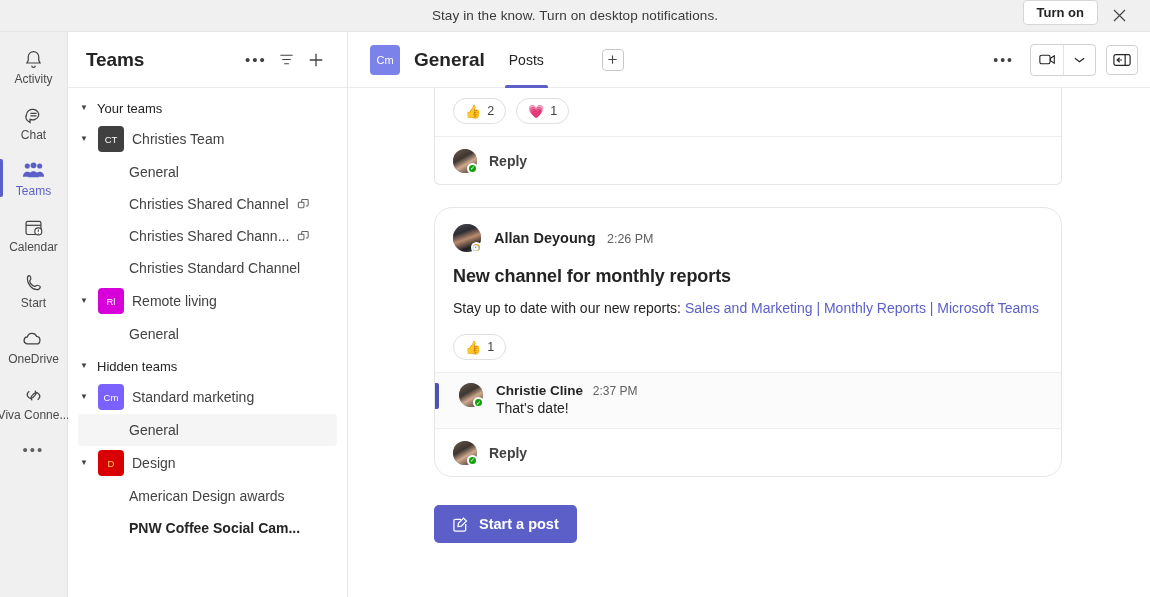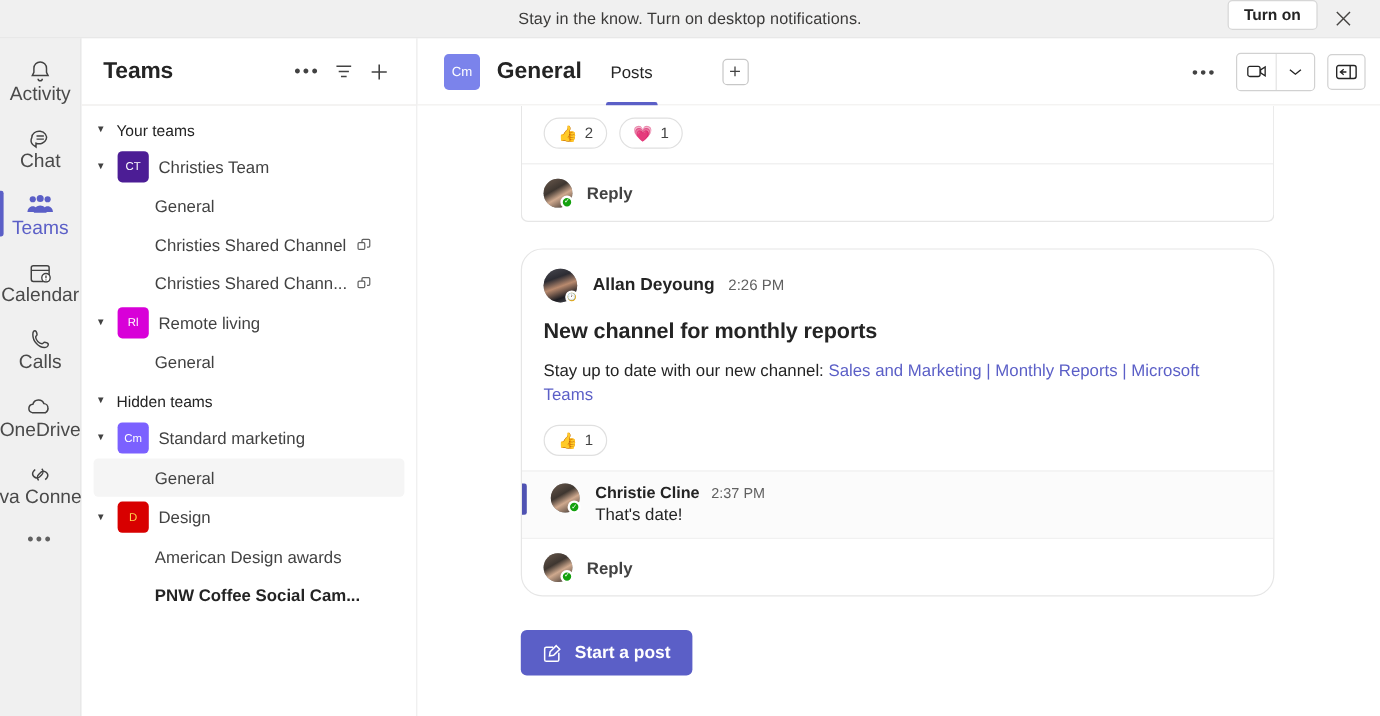--- a/index.html
+++ b/index.html
@@ -35,21 +35,21 @@
     background:#f0f0f0; border-right:1px solid #e3e3e3;
     display:flex; flex-direction:column; align-items:center;
     padding-top:6px;
   }
   .rail-item {
     width:68px; height:56px; display:flex; flex-direction:column;
     align-items:center; justify-content:center; gap:2px;
     cursor:pointer; position:relative; color:#4a4a4a;
   }
   .rail-item .glyph { height:24px; display:flex; align-items:center; justify-content:center; }
-  .rail-label { font-size:16px; line-height:12px; color:#4a4a4a; white-space:nowrap; }
+  .rail-label { font-size:12px; line-height:12px; color:#4a4a4a; white-space:nowrap; }
   .rail-item.active .rail-label { color:#5b5fc7; }
   .rail-item.active::before {
     content:""; position:absolute; left:0; top:9px; width:3px; height:38px;
     background:#5b5fc7; border-radius:0 2px 2px 0;
   }
   .rail-sep { flex:0 0 auto; height:6px; }
   .rail-dots { width:68px; height:40px; display:flex; align-items:center; justify-content:center; cursor:pointer; }
   .rail-dots span { letter-spacing:2px; color:#616161; font-size:15px; line-height:8px; }
 
   
@@ -269,21 +269,21 @@
       </span>
       <span class="rail-label">Calendar</span>
     </div>
 
     <div class="rail-item">
       <span class="glyph">
         <svg width="21" height="21" viewBox="0 0 24 24" fill="none" stroke="#424242" stroke-width="1.4">
           <path d="M7 3c1.2 0 1.8 2.3 2 3.4.2 1-1.3 1.6-1.3 2.6 0 2.7 3.3 6.3 6 6.3 1 0 1.6-1.5 2.6-1.3 1.1.2 3.4.8 3.4 2 0 1.8-2 3-3.7 3C10.5 19 5 13 5 6.7 5 5 5.2 3 7 3z"></path>
         </svg>
       </span>
-      <span class="rail-label">Calls</span>
+      <span class="rail-label">Start</span>
     </div>
 
     <div class="rail-item">
       <span class="glyph">
         <svg width="23" height="18" viewBox="0 0 26 18" fill="none" stroke="#424242" stroke-width="1.4">
           <path d="M5.5 14.5a4 4 0 0 1 .6-7.9 5.5 5.5 0 0 1 10.4-.6 4.2 4.2 0 0 1 3.8 4.3 4.3 4.3 0 0 1-2.2 4.2z"></path>
         </svg>
       </span>
       <span class="rail-label">OneDrive</span>
     </div>
@@ -327,21 +327,21 @@
 
     <div class="tree">
 
       <div class="group-row">
         <span class="caret">▼</span>
         <span class="group-label">Your teams</span>
       </div>
 
       <div class="team-row">
         <span class="caret">▼</span>
-        <span class="team-avatar" style="background:#4c1d95">CT</span>
+        <span class="team-avatar" style="background:#404040">CT</span>
         <span class="team-name">Christies Team</span>
       </div>
       <div class="chan-row">
         <span class="chan-name">General</span>
       </div>
       <div class="chan-row">
         <span class="chan-name">Christies Shared Channel</span>
         <span class="shared-icon">
           <svg width="13" height="13" viewBox="0 0 14 14" fill="none" stroke="#616161" stroke-width="1.1">
             <rect x="1.5" y="4.5" width="6" height="6" rx="1"></rect>
@@ -351,20 +351,23 @@
       </div>
       <div class="chan-row">
         <span class="chan-name">Christies Shared Chann...</span>
         <span class="shared-icon">
           <svg width="13" height="13" viewBox="0 0 14 14" fill="none" stroke="#616161" stroke-width="1.1">
             <rect x="1.5" y="4.5" width="6" height="6" rx="1"></rect>
             <path d="M5 4.5V2.5a1 1 0 0 1 1-1h5a1 1 0 0 1 1 1v5a1 1 0 0 1-1 1H9.5"></path>
           </svg>
         </span>
       </div>
+      <div class="chan-row">
+        <span class="chan-name">Christies Standard Channel</span>
+      </div>
 
       <div class="team-row">
         <span class="caret">▼</span>
         <span class="team-avatar" style="background:#d800d8">Rl</span>
         <span class="team-name">Remote living</span>
       </div>
       <div class="chan-row">
         <span class="chan-name">General</span>
       </div>
 
@@ -472,21 +475,21 @@
                 <span class="tick">🕐</span>
               </div>
           </div>
           <div>
             <span class="author">Allan Deyoung</span>
             <span class="time">2:26 PM</span>
           </div>
         </div>
         <div class="post-title">New channel for monthly reports</div>
         <div class="post-body">
-          <span>Stay up to date with our new channel: </span><a href="#">Sales and Marketing | Monthly Reports | Microsoft Teams</a>
+          <span>Stay up to date with our new reports: </span><a href="#">Sales and Marketing | Monthly Reports | Microsoft Teams</a>
         </div>
         <div class="reaction-bar" style="padding-top:16px;">
           <div class="reaction">
             <span class="emo">👍</span>
             <span class="cnt">1</span>
           </div>
         </div>
 
         <div class="inline-reply">
           <div class="unread-bar"></div>

